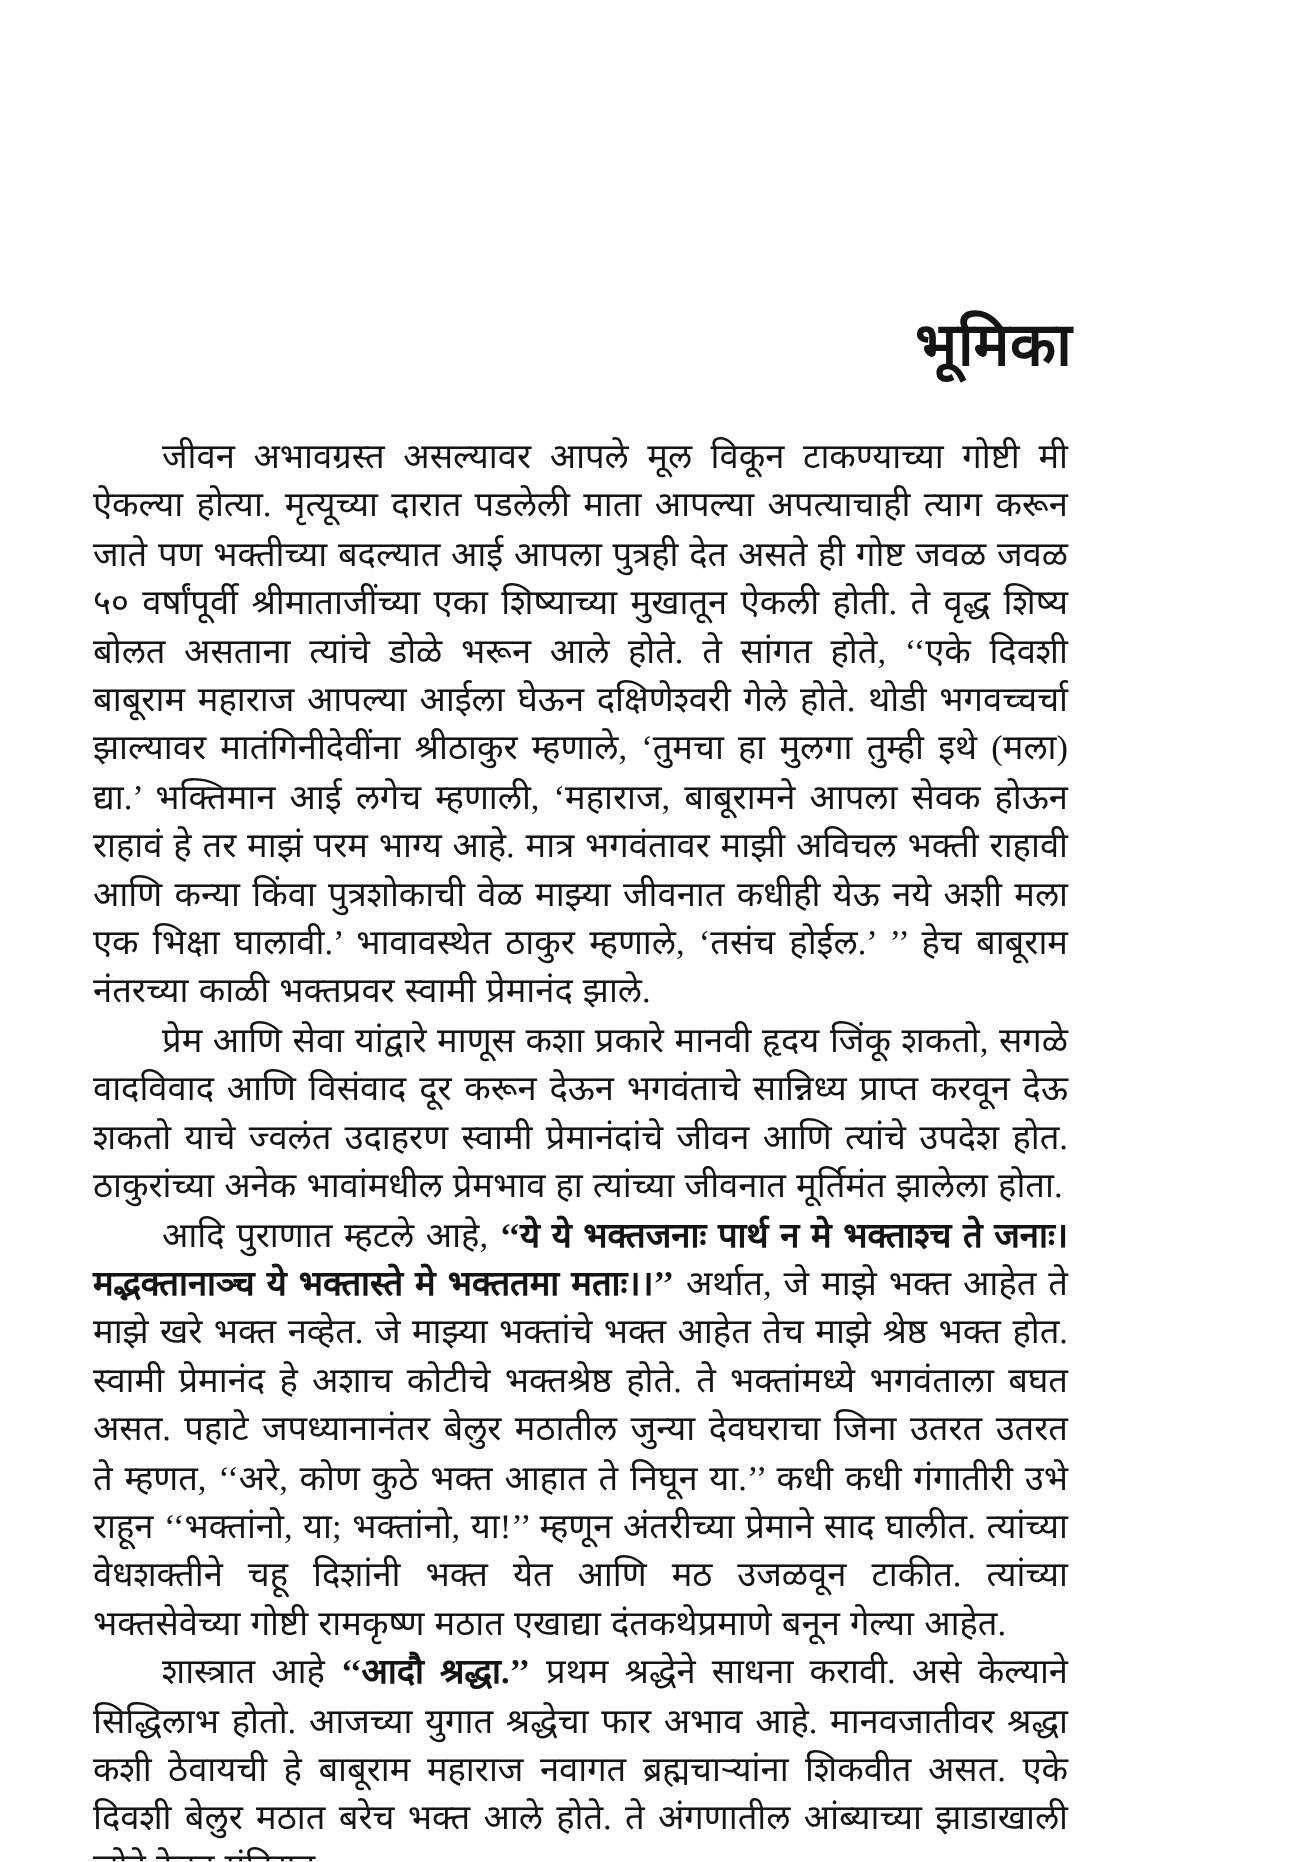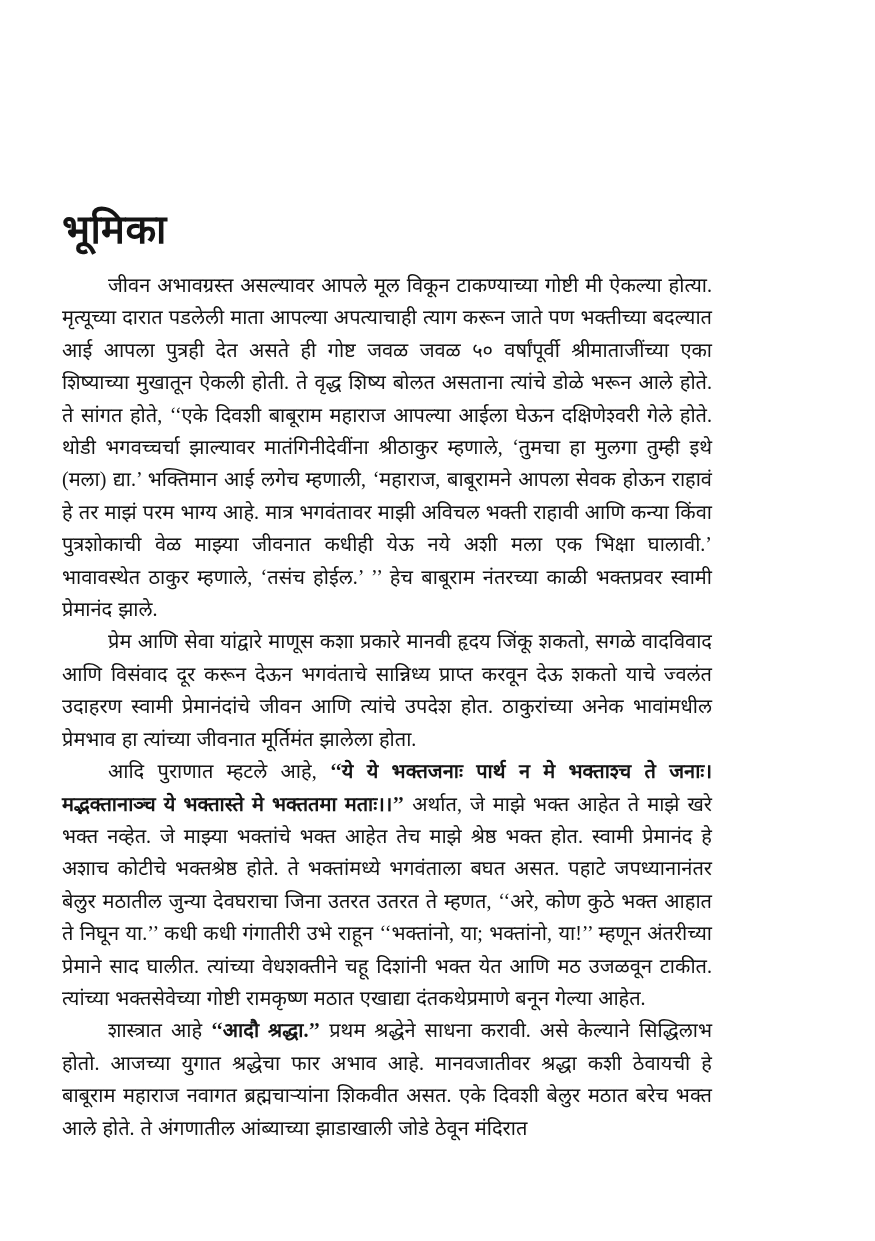--- a/index.html
+++ b/index.html
@@ -12,36 +12,36 @@
     width: 875px;
     height: 1241px;
     background: #ffffff;
     box-sizing: border-box;
     padding: 200px 160px 40px 62px;
     overflow: hidden;
     color: #141414;
     font-family: "Liberation Serif", "DejaVu Serif", serif;
   }
   .doc-title {
-    margin: 0 0 14px 0;
-    text-align: left;
+    margin: 0 0 34px 0;
+    text-align: right;
     font-size: 40px;
     font-weight: 700;
     letter-spacing: 0.5px;
     color: #141414;
     font-family: "DejaVu Sans", "Liberation Sans", sans-serif;
   }
   .body-text {
     width: 650px;
   }
   .para {
     margin: 0;
     text-indent: 46px;
     text-align: justify;
-    font-size: 20px;
+    font-size: 23px;
     line-height: 32.4px;
     word-spacing: 1px;
     color: #141414;
   }
   .para strong {
     font-weight: 700;
   }
 </style>
 </head>
 <body>

